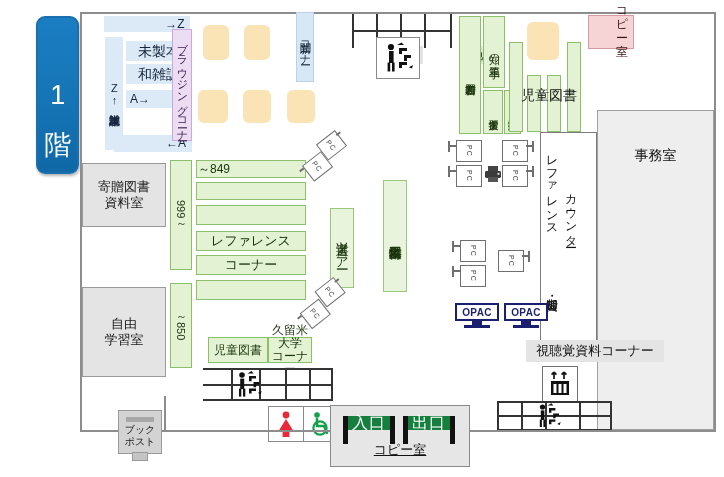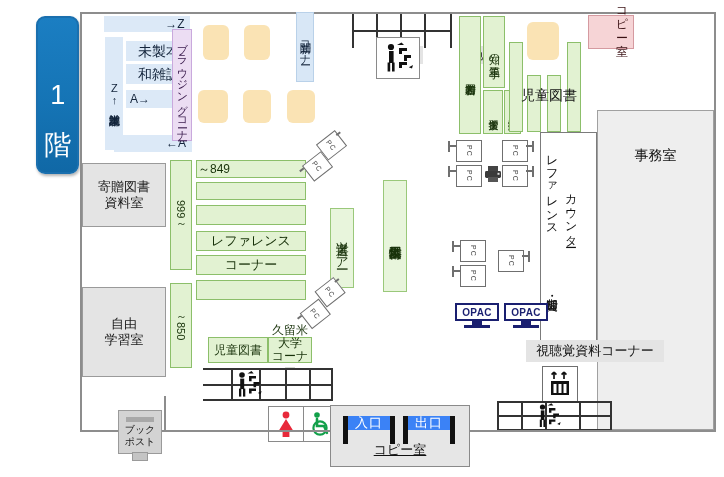--- a/index.html
+++ b/index.html
@@ -92,22 +92,22 @@
 
   #front-entrance{
     left:330px;top:405px;width:140px;height:62px;
     background:#e6e6e6;border:1px solid #8a8a8a;
   }
   #front-entrance .cap{
     position:absolute;left:0;right:0;bottom:7px;text-align:center;
     font-size:13px;color:#111;text-decoration:underline;
   }
   .door-lbl{
-    position:absolute;background:#3b82f6;color:#ffffff;
-    font-size:13px;display:flex;align-items:center;justify-content:center;
+    position:absolute;background:#15803d;color:#ffffff;
+    font-size:16px;display:flex;align-items:center;justify-content:center;
     letter-spacing:1px;
   }
 
   #book-post{
     left:118px;top:410px;width:44px;height:44px;
     background:#d3d3d3;border:1px solid #9a9a9a;
     display:flex;align-items:center;justify-content:center;
     text-align:center;font-size:10px;line-height:1.12;color:#1a1a1a;
   }
   #book-post-foot{left:132px;top:452px;width:16px;height:9px;background:#c4c4c4;border:1px solid #9a9a9a;}

